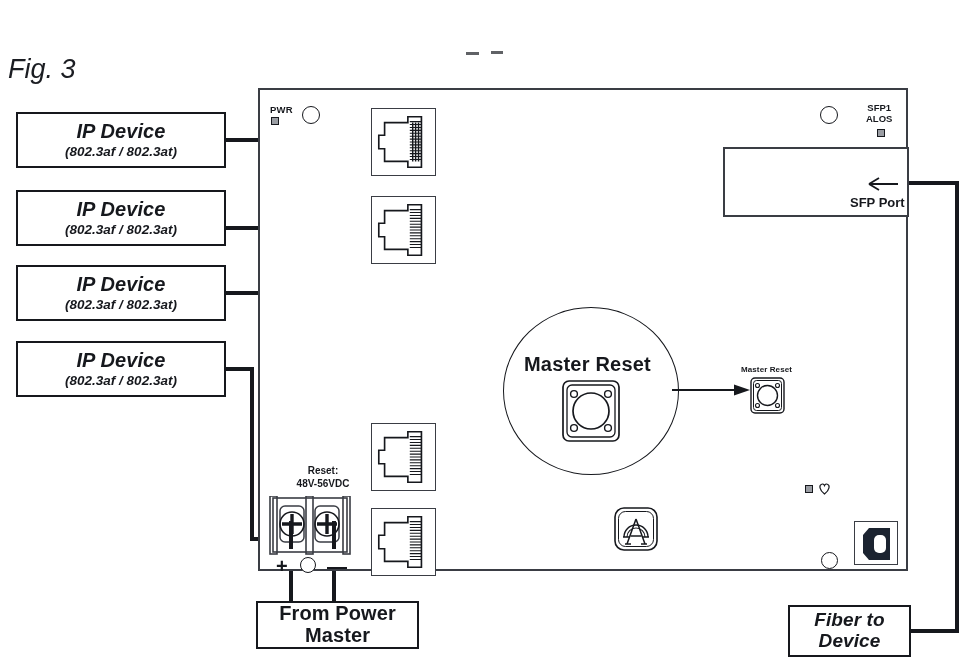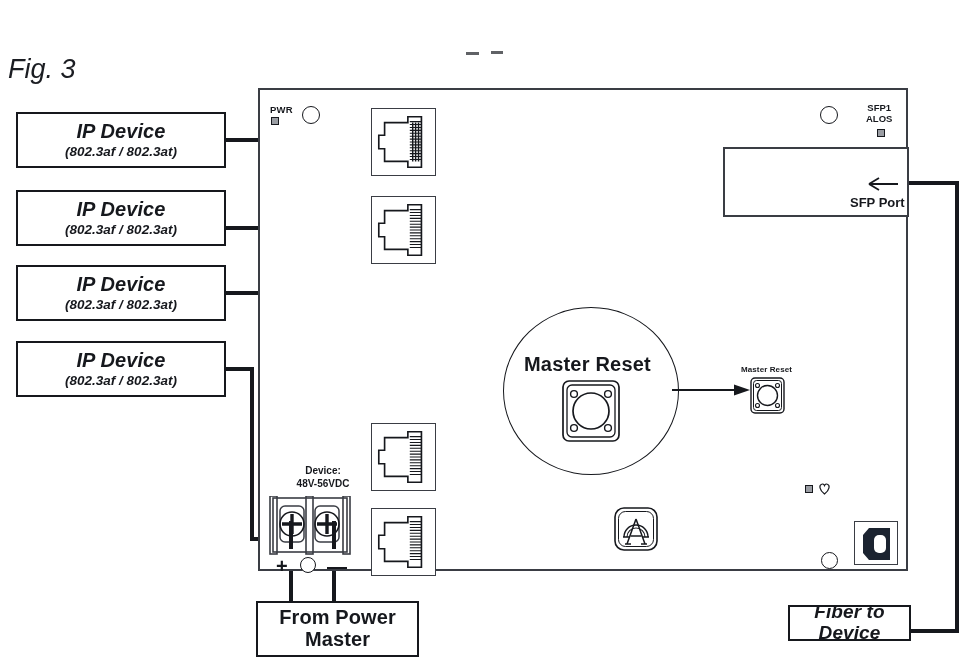--- a/index.html
+++ b/index.html
@@ -15,23 +15,23 @@
 
   
   .extbox{box-sizing:border-box;border:2.4px solid #16181d;background:#fff;
           display:flex;flex-direction:column;align-items:center;justify-content:center;
           text-align:center;line-height:1.08;}
   .extbox .t1{font-weight:bold;font-style:italic;font-size:20px;letter-spacing:.1px;}
   .extbox .t2{font-weight:bold;font-style:italic;font-size:13.5px;margin-top:2px;}
   .ipdev{left:16px;width:210px;height:56px;}
   #ipdev0{top:112px;} #ipdev1{top:190px;} #ipdev2{top:265px;} #ipdev3{top:341px;}
 
-  #pwrbox{left:256px;top:601px;width:163px;height:56px;}
+  #pwrbox{left:256px;top:601px;width:163px;height:48px;}
   #pwrbox .t1{font-style:normal;font-size:20px;}
-  #fiberbox{left:788px;top:605px;width:123px;height:36px;text-align:right;}
+  #fiberbox{left:788px;top:605px;width:123px;height:52px;text-align:right;}
   #fiberbox .t1{font-size:19px;}
 
   
   .wire{background:#16181d;}
   .wh{height:4px;} .wv{width:4px;}
 
   
   #board{left:258px;top:88px;width:650px;height:483px;
          box-sizing:border-box;border:2px solid #3a3d44;background:#fff;}
 
@@ -166,21 +166,21 @@
   <div class="abs rj45" id="rj3">
     <svg viewBox="0 0 65 68">
         <path d="M13 14 H37 V8 H51 V60 H37 V54 H13 V41 H7 V27 H13 Z" fill="none" stroke="#16181d" stroke-width="1.7"></path>
         <g stroke="#16181d" stroke-width="1.1">
           <path d="M39 13 H51 M39 16 H51 M39 19 H51 M39 22 H51 M39 25 H51 M39 28 H51 M39 31 H51 M39 34 H51 M39 37 H51 M39 40 H51 M39 43 H51 M39 46 H51 M39 49 H51 M39 52 H51"></path>
         </g>
       </svg>
   </div>
 
   <div class="abs" id="input-label">
-    <div>Device:</div>
+    <div>Reset:</div>
     <div>48V-56VDC</div>
   </div>
   <div class="abs" id="tb">
     <svg width="82" height="62" viewBox="0 0 82 62">
       <rect x="4" y="2" width="74" height="54" fill="none" stroke="#3a3d44" stroke-width="1.6"></rect>
       <rect x="1" y="0" width="7" height="58" fill="none" stroke="#3a3d44" stroke-width="1.6"></rect>
       <rect x="37" y="0" width="7" height="58" fill="none" stroke="#3a3d44" stroke-width="1.6"></rect>
       <rect x="74" y="0" width="7" height="58" fill="none" stroke="#3a3d44" stroke-width="1.6"></rect>
       <rect x="11" y="10" width="24" height="36" rx="5" fill="none" stroke="#3a3d44" stroke-width="1.5"></rect>
       <rect x="46" y="10" width="24" height="36" rx="5" fill="none" stroke="#3a3d44" stroke-width="1.5"></rect>

